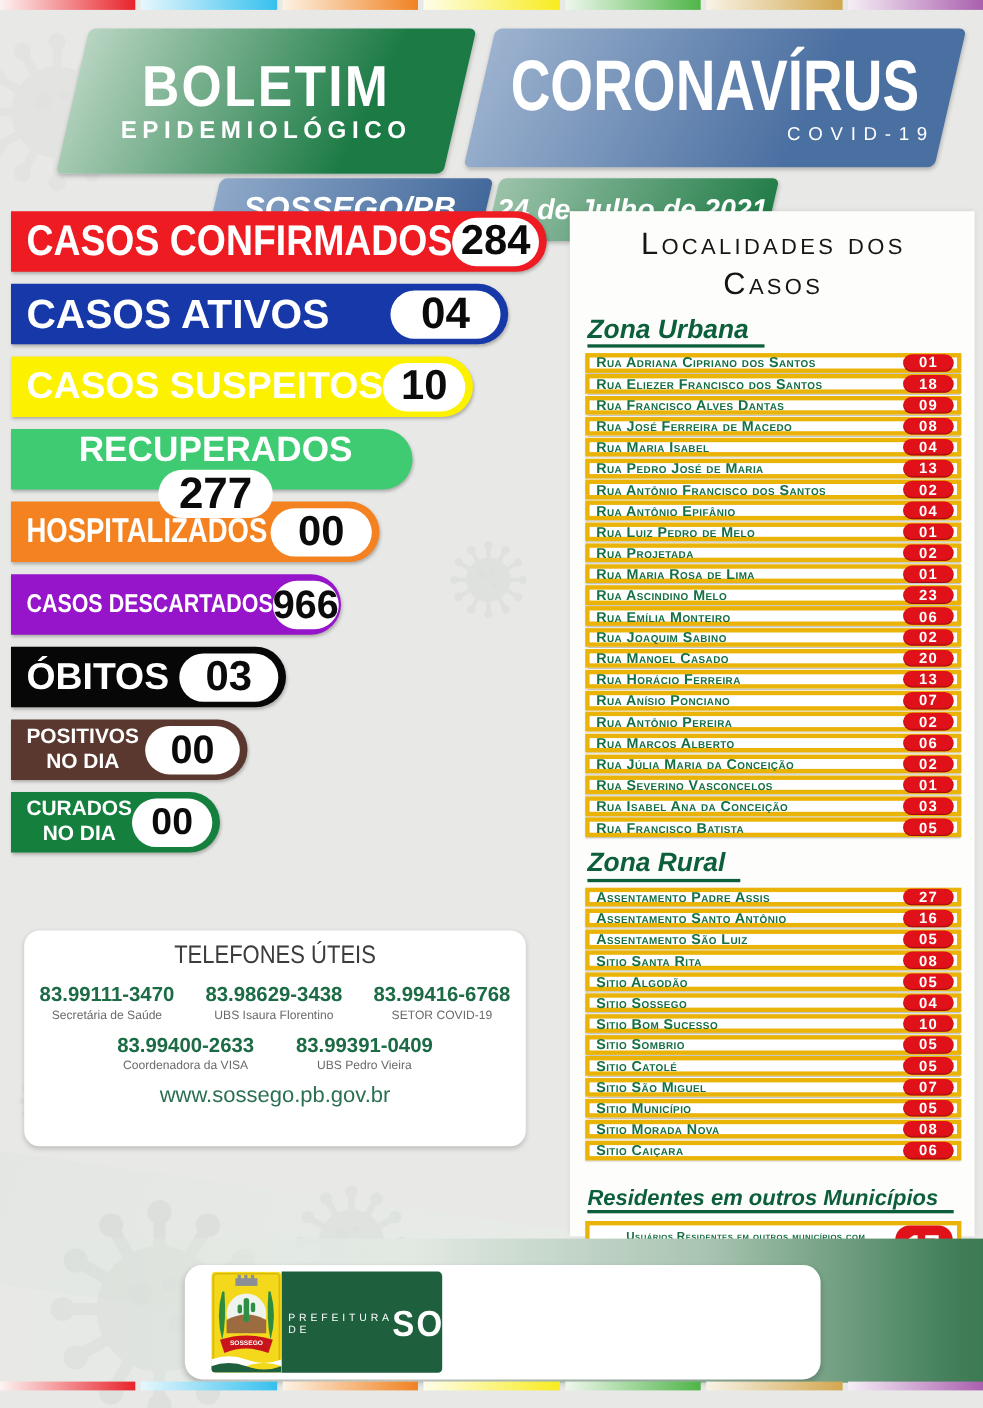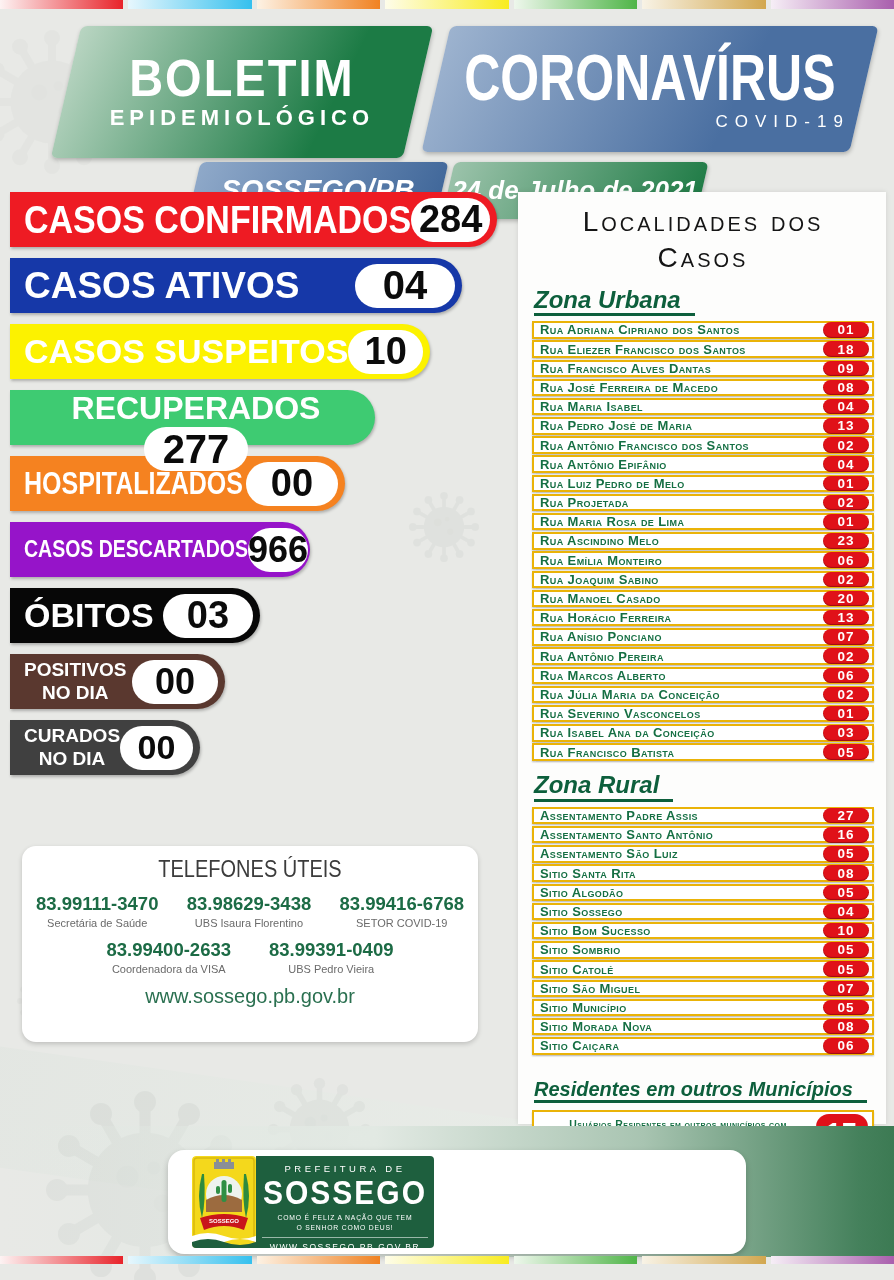--- a/index.html
+++ b/index.html
@@ -79,21 +79,21 @@
   .panel { position:absolute; left:518px; top:192px; width:368px; height:932px;
            background:#fdfdfc; padding:12px 12px 10px 14px;
            box-shadow:0 0 5px rgba(0,0,0,.10); }
   .panel-title { text-align:center; font-variant:small-caps; font-size:28px;
                  letter-spacing:3px; color:#151515; line-height:1.3; font-weight:500; }
   .zone-heading { display:inline-block; color:#0d5f3c; font-size:24px; font-weight:bold;
                   font-style:italic; border-bottom:3px solid #0d5f3c; padding-right:14px;
                   margin:10px 0 5px 2px; line-height:1.1; }
   .zone-heading.others { font-size:20px; margin-top:22px; }
   .loc-row { display:flex; align-items:center; justify-content:space-between;
-             background:#fff; border:2px solid #eab308; height:17.4px; margin-bottom:1.8px;
+             background:#fff; border:4px solid #eab308; height:17.4px; margin-bottom:1.8px;
              box-shadow:0 1.5px 1.5px rgba(0,0,0,.22); padding:0 3px 0 6px; }
   .loc-name { color:var(--location-green); font-weight:bold; font-size:13px;
               font-variant:small-caps; letter-spacing:.4px; white-space:nowrap; }
   .loc-pill { background:var(--count-red); color:#fff; font-weight:bold; font-size:13.5px;
               width:46px; height:15.5px; border-radius:8px; display:flex; align-items:center;
               justify-content:center; letter-spacing:1px; box-shadow:inset 0 -1px 1px rgba(0,0,0,.3); }
   .loc-row.big { height:44px; margin-top:2px; padding-right:4px; }
   .loc-row.big .loc-name { white-space:normal; text-align:center; font-size:10.5px;
                            line-height:1.5; flex:1; }
   .loc-row.big .loc-pill { width:52px; height:36px; border-radius:13px; font-size:26px; }
@@ -115,21 +115,21 @@
   .footer-card { position:absolute; left:168px; top:1150px; width:578px; height:104px;
                  background:#fff; border-radius:16px; box-shadow:0 3px 6px rgba(0,0,0,.22);
                  display:flex; align-items:center; padding:6px 8px 6px 24px; }
   .dept { flex:1; text-align:center; }
   .dept-line1 { color:#15713f; font-size:19px; font-weight:bold; font-style:italic;
                 letter-spacing:1px; }
   .dept-line2 { color:var(--brand-green-dark); font-size:54px; font-weight:bold;
                 letter-spacing:7px; line-height:1; transform:scaleY(1.02); margin-top:2px; }
   .logo { display:flex; align-items:stretch; height:92px; }
   .crest { width:64px; height:92px; border-radius:4px 0 0 4px; overflow:hidden; position:relative; }
-  .gov-box { width:178px; background:#1e5f3e; color:#fff; display:flex; flex-direction:column;
+  .gov-box { width:146px; background:#1e5f3e; color:#fff; display:flex; 
              align-items:center; padding:7px 6px 4px 6px; border-radius:0 4px 4px 0; }
   .gov-line1 { font-size:9.5px; letter-spacing:3.5px; }
   .gov-name  { font-size:30px; font-weight:bold; letter-spacing:2px; line-height:1.1;
                transform:scaleY(1.1); margin-top:2px; }
   .gov-motto { font-size:6.8px; letter-spacing:.8px; line-height:1.5; text-align:center;
                margin-top:4px; }
   .gov-site  { font-size:8.5px; letter-spacing:1.6px; border-top:1px solid rgba(255,255,255,.55);
                width:100%; text-align:center; padding-top:4px; margin-top:4px; }
 </style>
 </head>
@@ -255,21 +255,21 @@
     <span class="stat-label">ÓBITOS</span>
     <span class="stat-pill">03</span>
   </div>
   <div class="stat-bar b8" style="background: rgb(90, 56, 47);">
     <span class="stat-label two">
       <span>POSITIVOS</span>
         <span>NO DIA</span>
     </span>
     <span class="stat-pill">00</span>
   </div>
-  <div class="stat-bar b9" style="background: #404040;">
+  <div class="stat-bar b9" style="background: #15803d;">
     <span class="stat-label two">
       <span>CURADOS</span>
         <span>NO DIA</span>
     </span>
     <span class="stat-pill">00</span>
   </div>
 </div>
 
 <div class="panel">
   <div class="panel-title">

